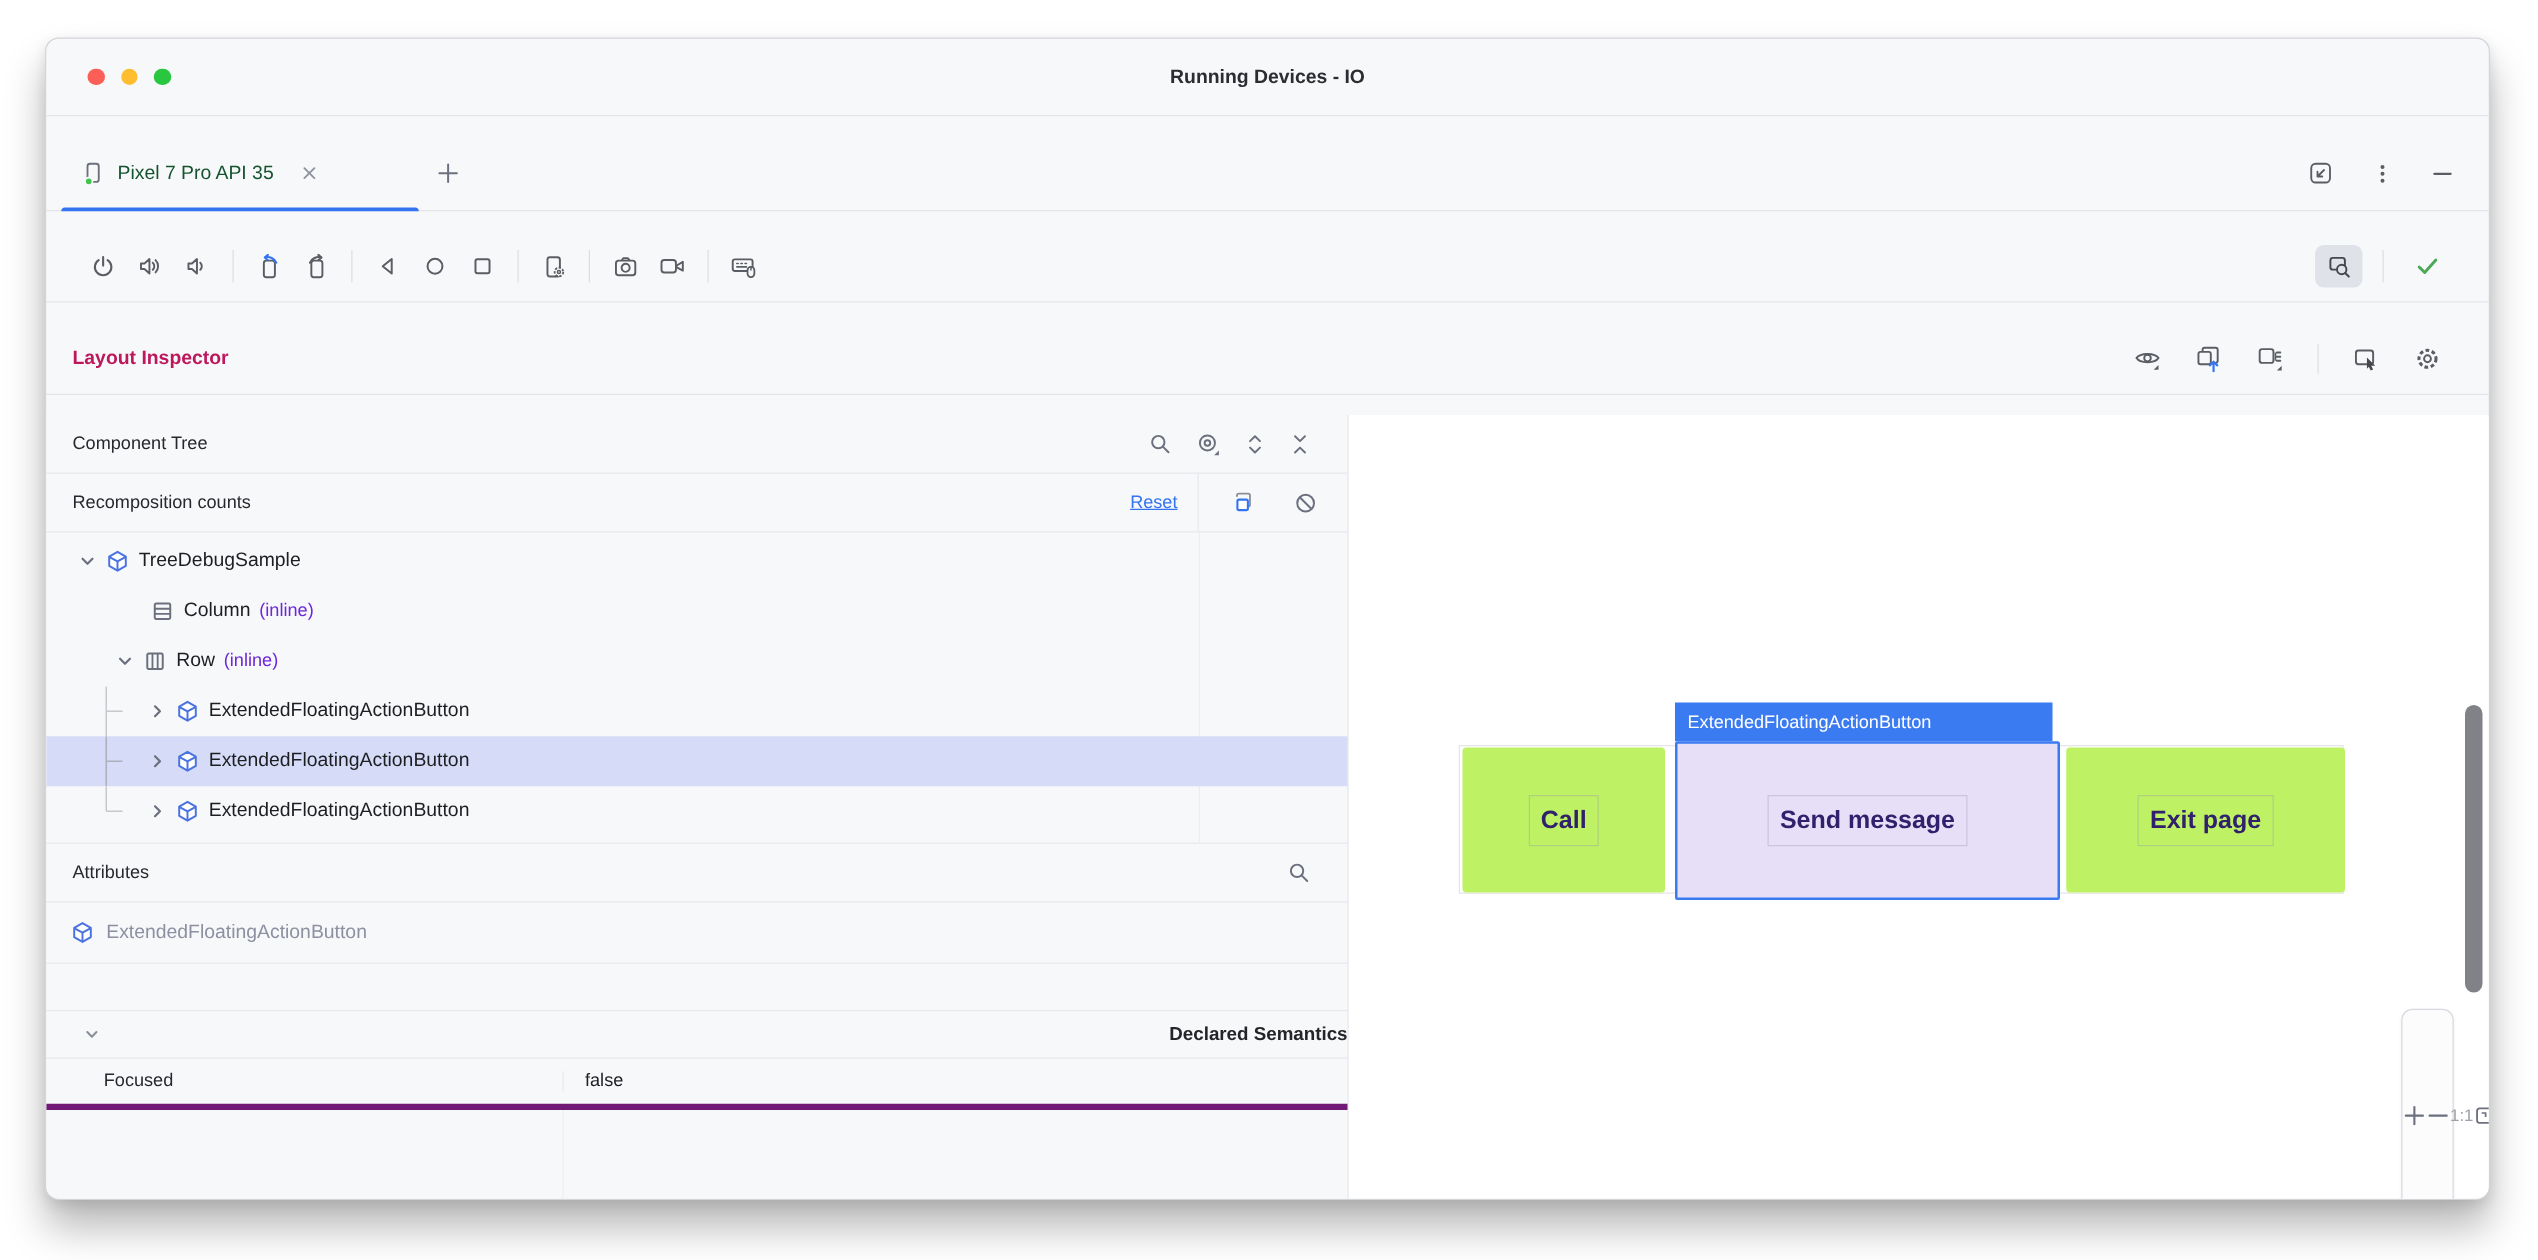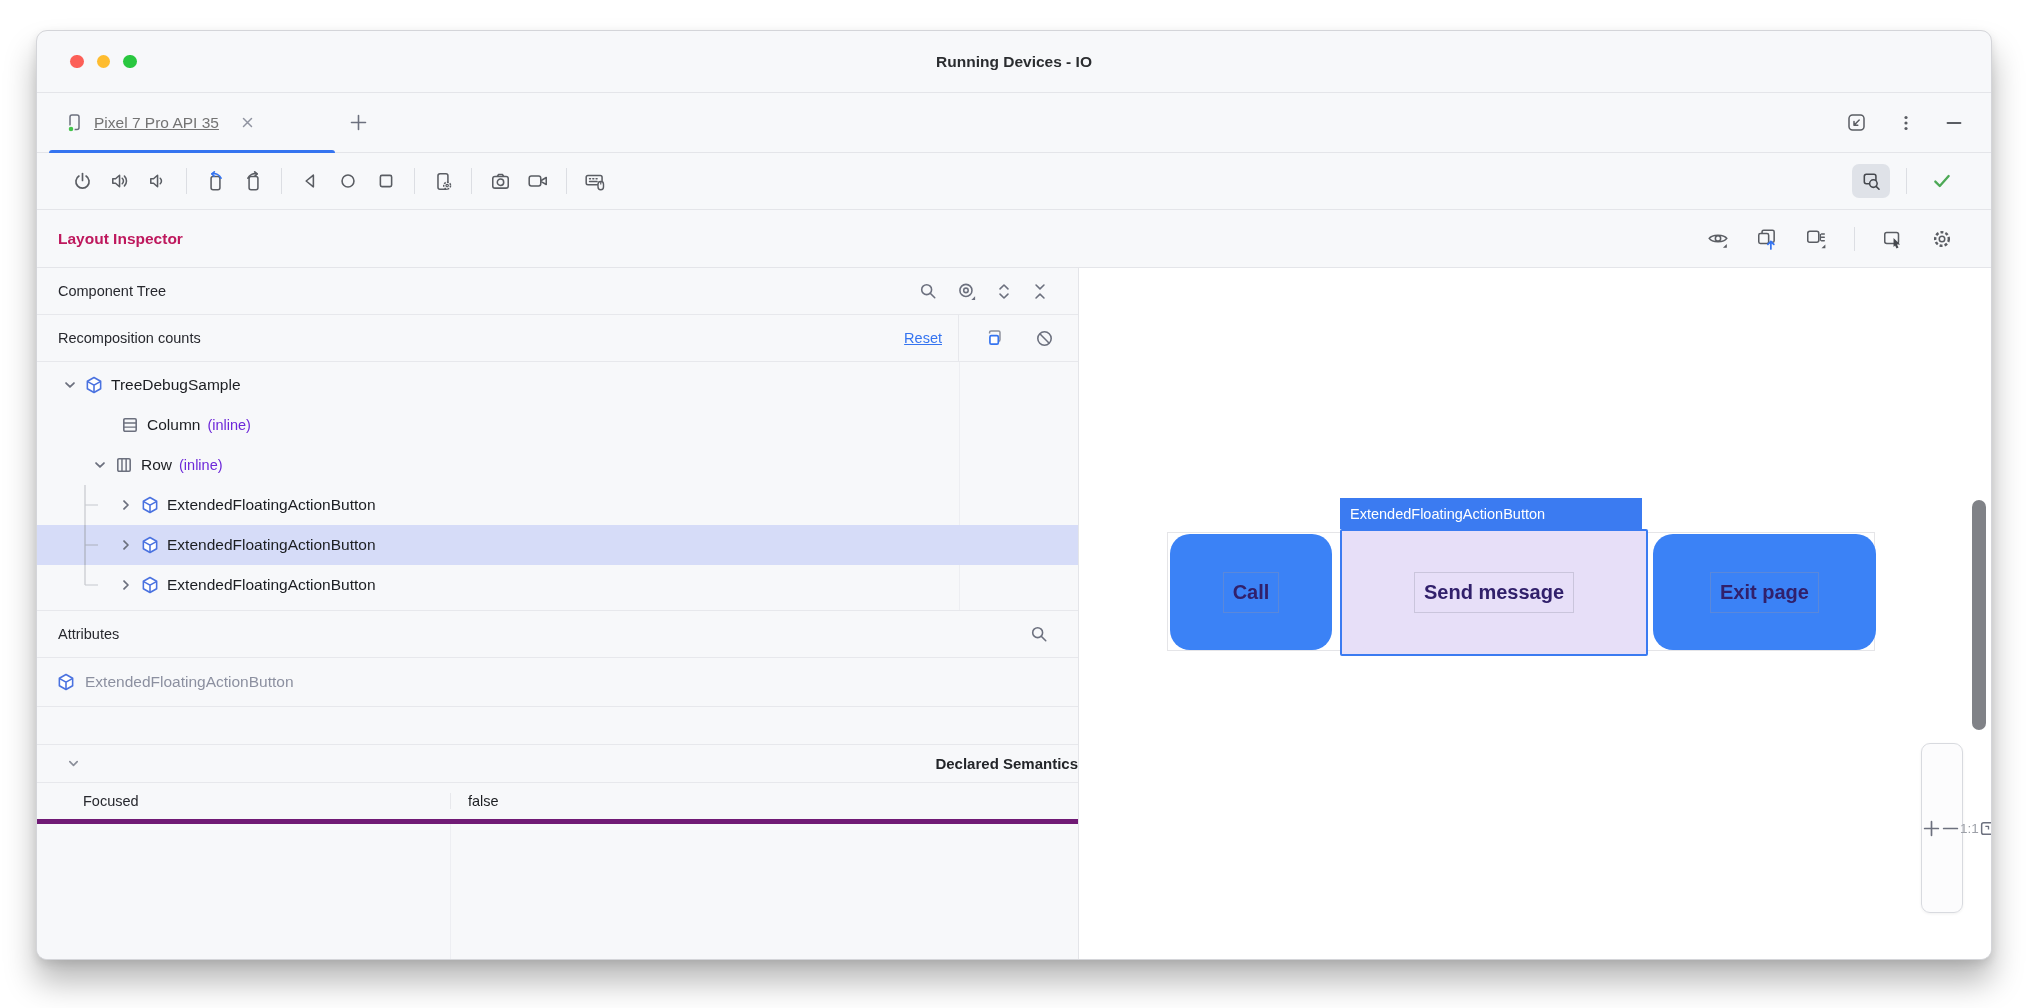--- a/index.html
+++ b/index.html
@@ -2,35 +2,35 @@
 <html><head>
 <meta charset="utf-8">
 <style>
   * { margin:0; padding:0; box-sizing:border-box; }
   html,body { width:2030px; height:1008px; background:#FFFFFF; font-family:"Liberation Sans","DejaVu Sans",sans-serif; overflow:hidden; }
 
   .window{
     position:absolute; left:36px; top:30px; width:1956px; height:930px;
     background:#F7F8FA; border:1px solid #D4D5D9; border-radius:11px;
     box-shadow:0 22px 32px rgba(0,0,0,.28), 0 4px 10px rgba(0,0,0,.10);
-    overflow:hidden; display:flex; flex-direction:column;
+    overflow:hidden; display:flex; flex-direction:column;gap:16px;
   }
 
   
   .titlebar{ height:62px; flex:0 0 auto; position:relative; display:flex; align-items:center; border-bottom:1px solid #E4E5E9; }
   .lights{ display:flex; gap:13px; margin-left:33px; }
   .light{ width:13.5px; height:13.5px; border-radius:50%; }
   .light.red{ background:#FC5F57; } .light.yellow{ background:#FEBC2F; } .light.green{ background:#29C73F; }
   .win-title{ position:absolute; left:0; right:0; text-align:center; font-size:15.5px; font-weight:700; color:#2B2D30; }
 
   
   .tabbar{ height:60px; flex:0 0 auto; display:flex; align-items:center; padding:0 28px 0 12px; border-bottom:1px solid #E4E5E9; }
   .tab{ position:relative; height:100%; width:286px; display:flex; align-items:center; gap:10px; padding:0 16px; cursor:default; }
   .tab-underline{ position:absolute; left:0; right:0; bottom:-1px; height:3.5px; background:#3574F0; border-radius:3px 3px 0 0; }
-  .tab-label{ font-size:15.5px; color:#737373; white-space:nowrap;text-decoration:underline; }
+  .tab-label{ font-size:15.5px; color:#14532d; white-space:nowrap; }
   .icon-btn{ display:flex; align-items:center; justify-content:center; border-radius:6px; }
   .newtab{ width:34px; height:34px; margin-left:6px; }
   .tab-right{ margin-left:auto; display:flex; align-items:center; gap:30px; }
 
   
   .toolbar{ height:57px; flex:0 0 auto; display:flex; align-items:center; padding:0 30px 0 26px; border-bottom:1px solid #E4E5E9; }
   .tool{ width:38px; height:34px; display:flex; align-items:center; justify-content:center; border-radius:7px; }
   .tb-sep{ width:1px; height:26px; background:#DCDEE3; margin:0 9px; flex:0 0 auto; }
   .tool-right{ margin-left:auto; display:flex; align-items:center; gap:14px; }
   .tool.active{ background:#DFE2E8; }
@@ -75,21 +75,21 @@
   .ds-header{ height:39px; flex:0 0 auto; border-top:1px solid #E7E8EC; border-bottom:1px solid #E7E8EC; display:flex; align-items:center; gap:10px; padding-left:30px;justify-content:space-between; }
   .ds-title{ font-size:15px; font-weight:700; color:#232529; }
   .ds-row{ height:41px; flex:0 0 auto; border-bottom:5px solid #701a75; display:flex; align-items:center; }
   .ds-name{ width:413px; flex:0 0 auto; display:flex; align-items:center; padding-left:46px; font-size:14.5px; color:#27282E; }
   .ds-value{ flex:1; border-left:1px solid #E7E8EC; display:flex; align-items:center; padding-left:17px; font-size:14.5px; color:#1C1E22; }
   .ds-below{ flex:1; position:relative; }
   .ds-below-divider{ position:absolute; left:413px; top:0; bottom:0; width:1px; background:#EDEEF2; }
 
   
   .bounds-box{ position:absolute; left:88px; top:264px; width:708px; height:119px; border:1px solid #E5E5E8; }
-  .fab{ position:absolute; background:#3b82f6; border-radius:20px; display:flex; align-items:center; justify-content:center; }
+  .fab{ position:absolute; background:#bef264; border-radius:3px; display:flex; align-items:center; justify-content:center; }
   .fab-call{ left:91px; top:266px; width:162px; height:116px; }
   .fab-exit{ left:574px; top:266px; width:223px; height:116px; }
   .sel-wrap{ position:absolute; left:261px; top:261px; width:308px; height:127px; border:2px solid #3B7BF1; background:#E7DFF8; border-radius:2px; box-shadow:inset 0 0 0 5px #FFFFFF00; }
   .sel-wrap .fab-inner{ position:absolute; left:5px; top:5px; right:5px; bottom:5px; background:#E7DFF8; border-radius:24px; display:flex; align-items:center; justify-content:center; }
   .fab-label{ font-size:20px; font-weight:700; color:#31206B; border:1px solid rgba(150,150,170,.35); padding:8px 9px; white-space:nowrap; }
   .sel-tooltip{ position:absolute; left:261px; top:230px; width:302px; height:31px; background:#3B7BF1; color:#FFFFFF; font-size:14.5px; display:flex; align-items:center; padding:0 10px; white-space:nowrap; }
   .v-scrollbar{ position:absolute; right:5px; top:232px; width:14px; height:230px; border-radius:7px; background:#808287; }
   .zoom-panel{ position:absolute; left:842px; top:475px; width:42px; height:170px; background:rgba(252,252,253,.95); border:1px solid #D8DADF; border-radius:9px; box-shadow:0 1px 3px rgba(0,0,0,.06); display:flex; flex-direction:row; align-items:center; justify-content:space-around; padding:6px 0; }
   .zoom-item{ display:flex; align-items:center; justify-content:center; width:30px; height:30px; }
   .zoom-ratio{ font-size:13.5px; color:#9DA0A8; }

